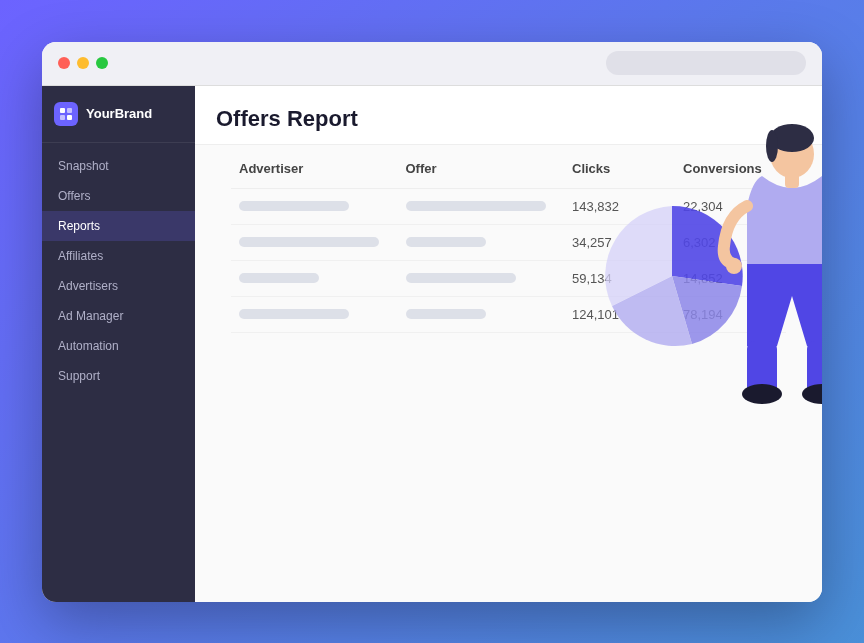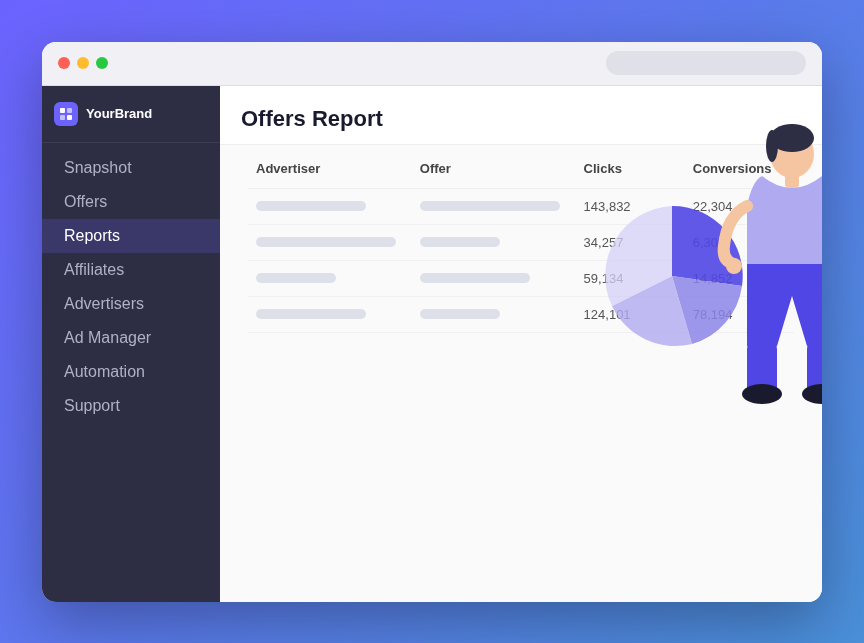--- a/index.html
+++ b/index.html
@@ -48,21 +48,21 @@
       background: #e0e0e8;
       border-radius: 12px;
       max-width: 200px;
       margin-left: auto;
     }
     .app-layout {
       display: flex;
       height: calc(100% - 44px);
     }
     .sidebar {
-      width: 178px;
+      width: 153px;
       background: #2d2d44;
       padding: 0;
       flex-shrink: 0;
     }
     .sidebar-header {
       padding: 16px 12px;
       display: flex;
       align-items: center;
       gap: 8px;
       border-bottom: 1px solid rgba(255,255,255,0.08);
@@ -81,22 +81,22 @@
     }
     .brand-name {
       color: #fff;
       font-size: 13px;
       font-weight: 600;
     }
     .sidebar-nav {
       padding: 8px 0;
     }
     .nav-item {
-      padding: 8px 22px;
-      font-size: 16px;
+      padding: 8px 16px;
+      font-size: 12px;
       color: #b0b0c8;
       cursor: pointer;
       display: block;
     }
     .nav-item.active {
       color: #fff;
       background: rgba(108,99,255,0.2);
     }
     .main-content {
       flex: 1;
@@ -108,21 +108,21 @@
       padding: 20px 21px 12px;
       background: #fff;
       border-bottom: 1px solid #eee;
     }
     .page-title {
       font-size: 22px;
       font-weight: 700;
       color: #1a1a2e;
     }
     .table-container {
-      padding: 0 28px;
+      padding: 0 36px;
       overflow: hidden;
     }
     .data-table {
       width: 100%;
       border-collapse: collapse;
       margin-top: 4px;
     }
     .data-table th {
       text-align: left;
       padding: 12px 8px;

